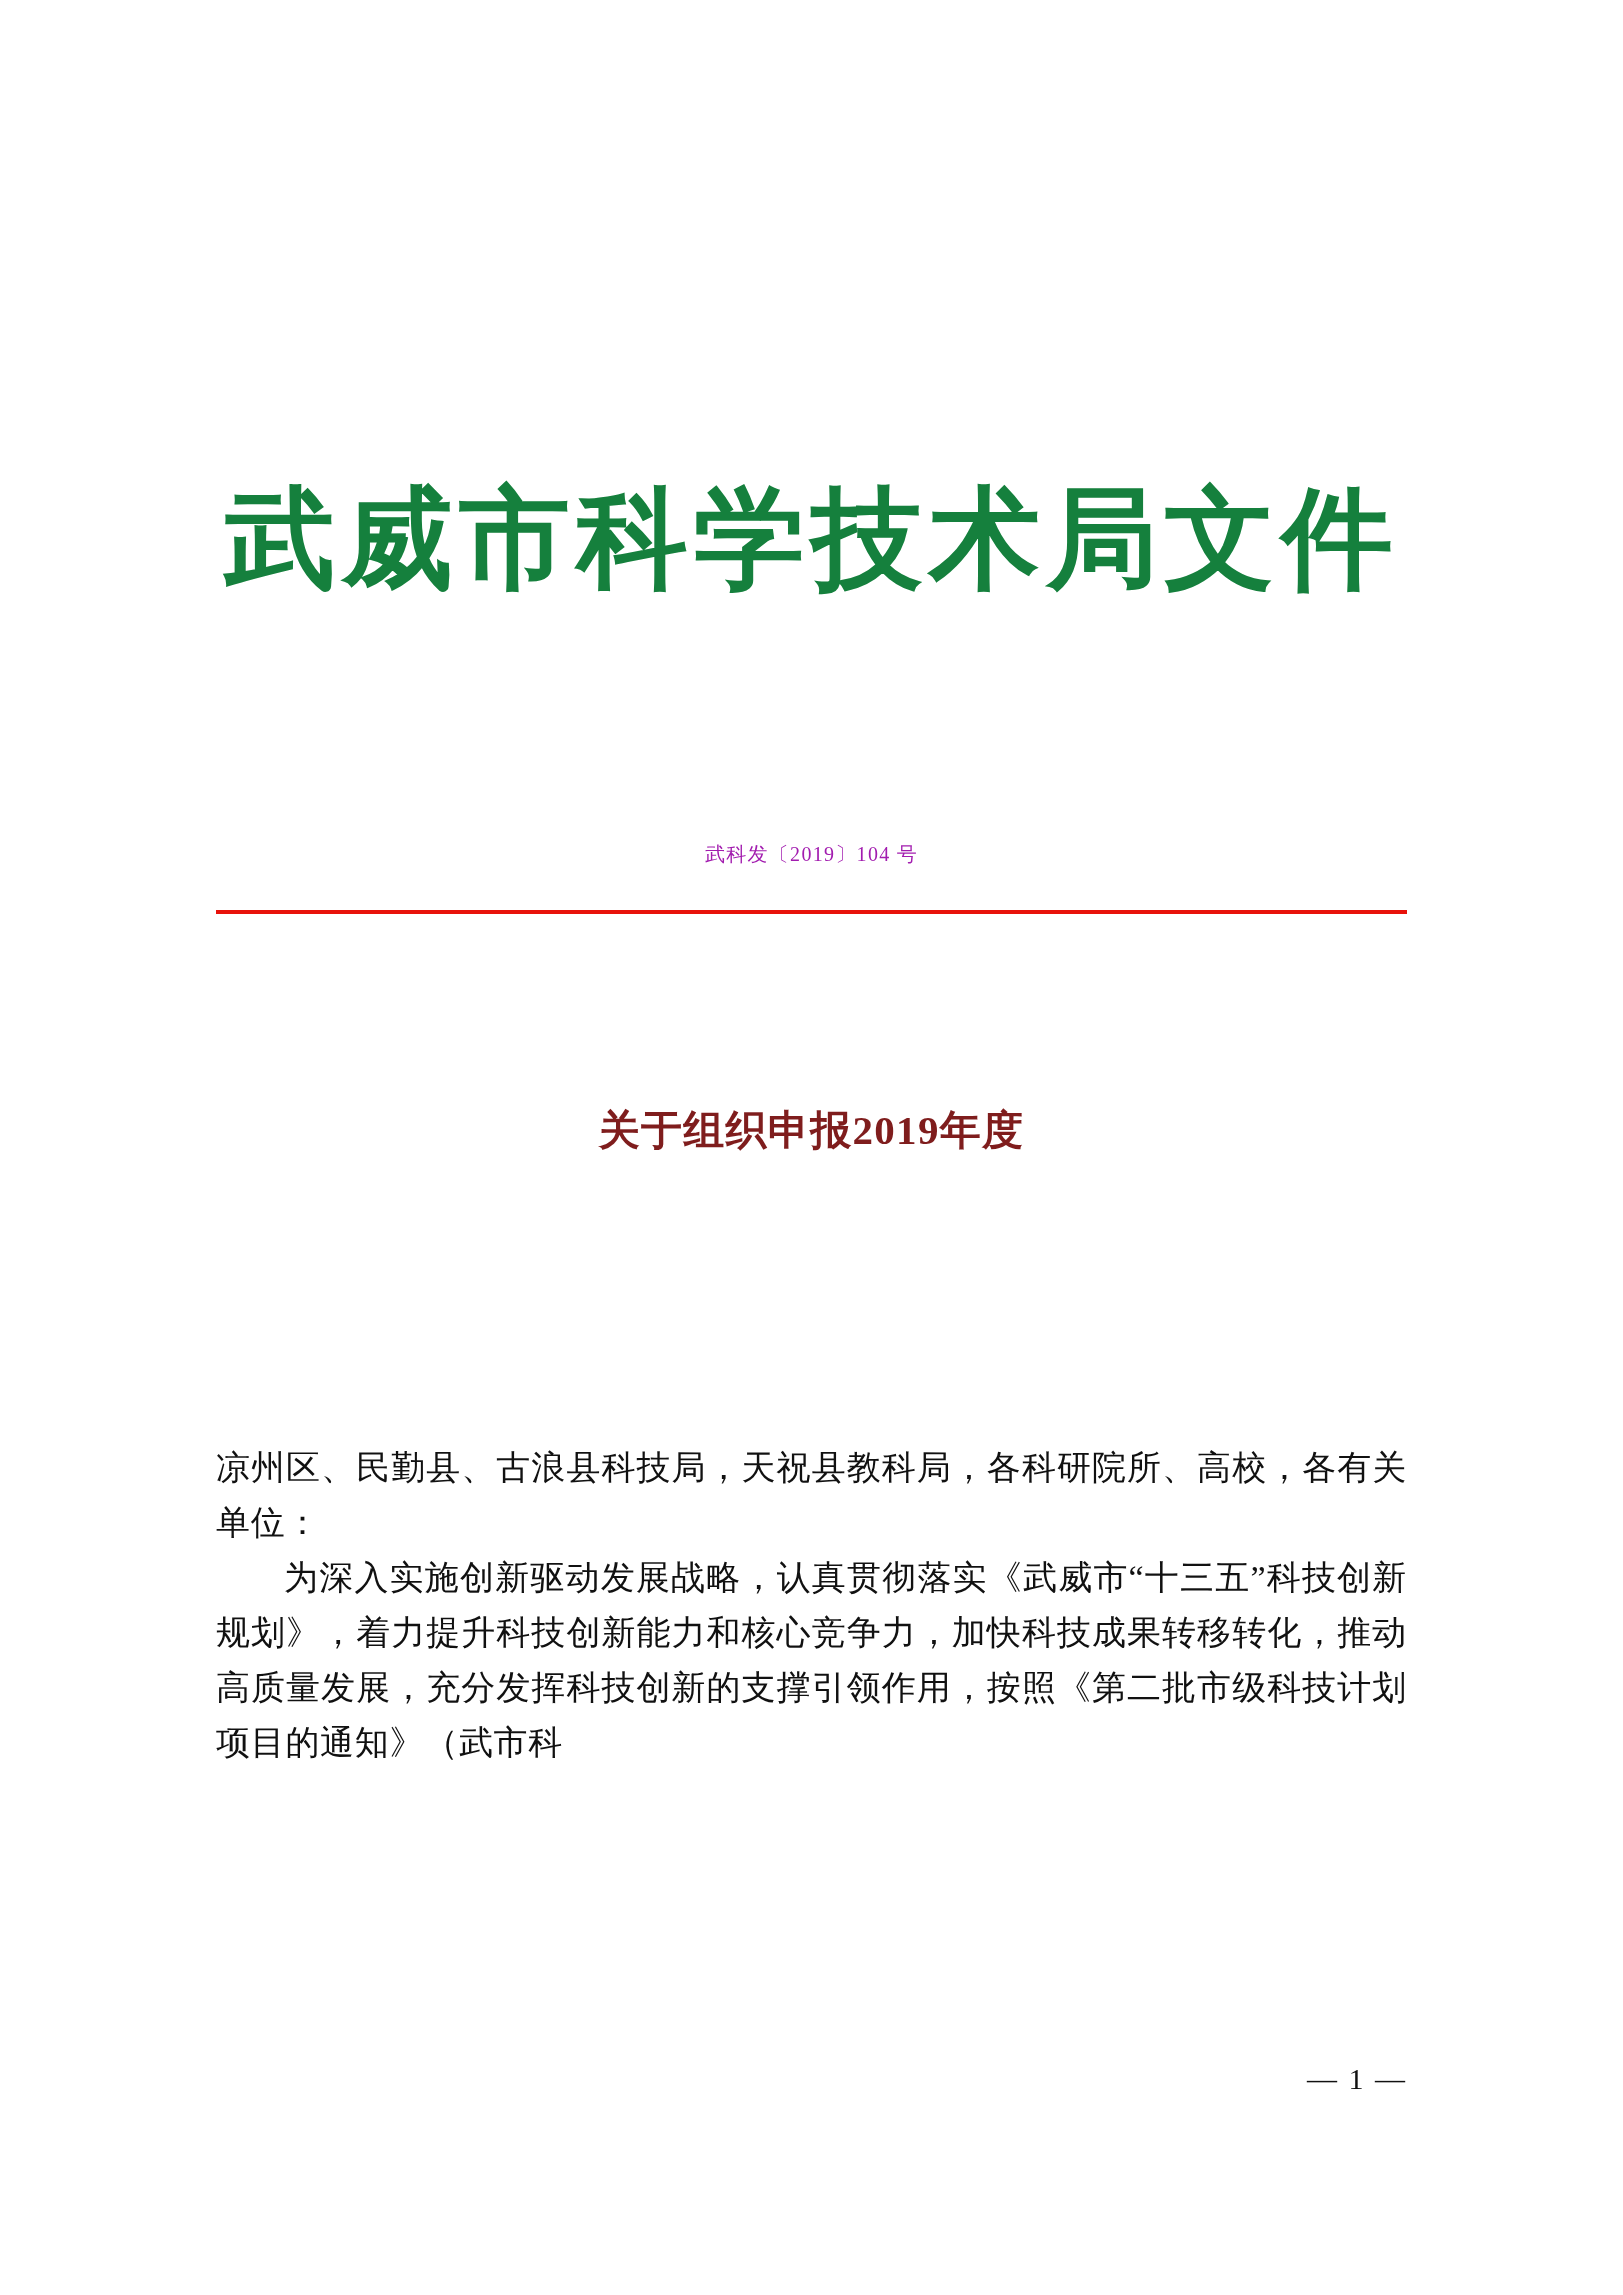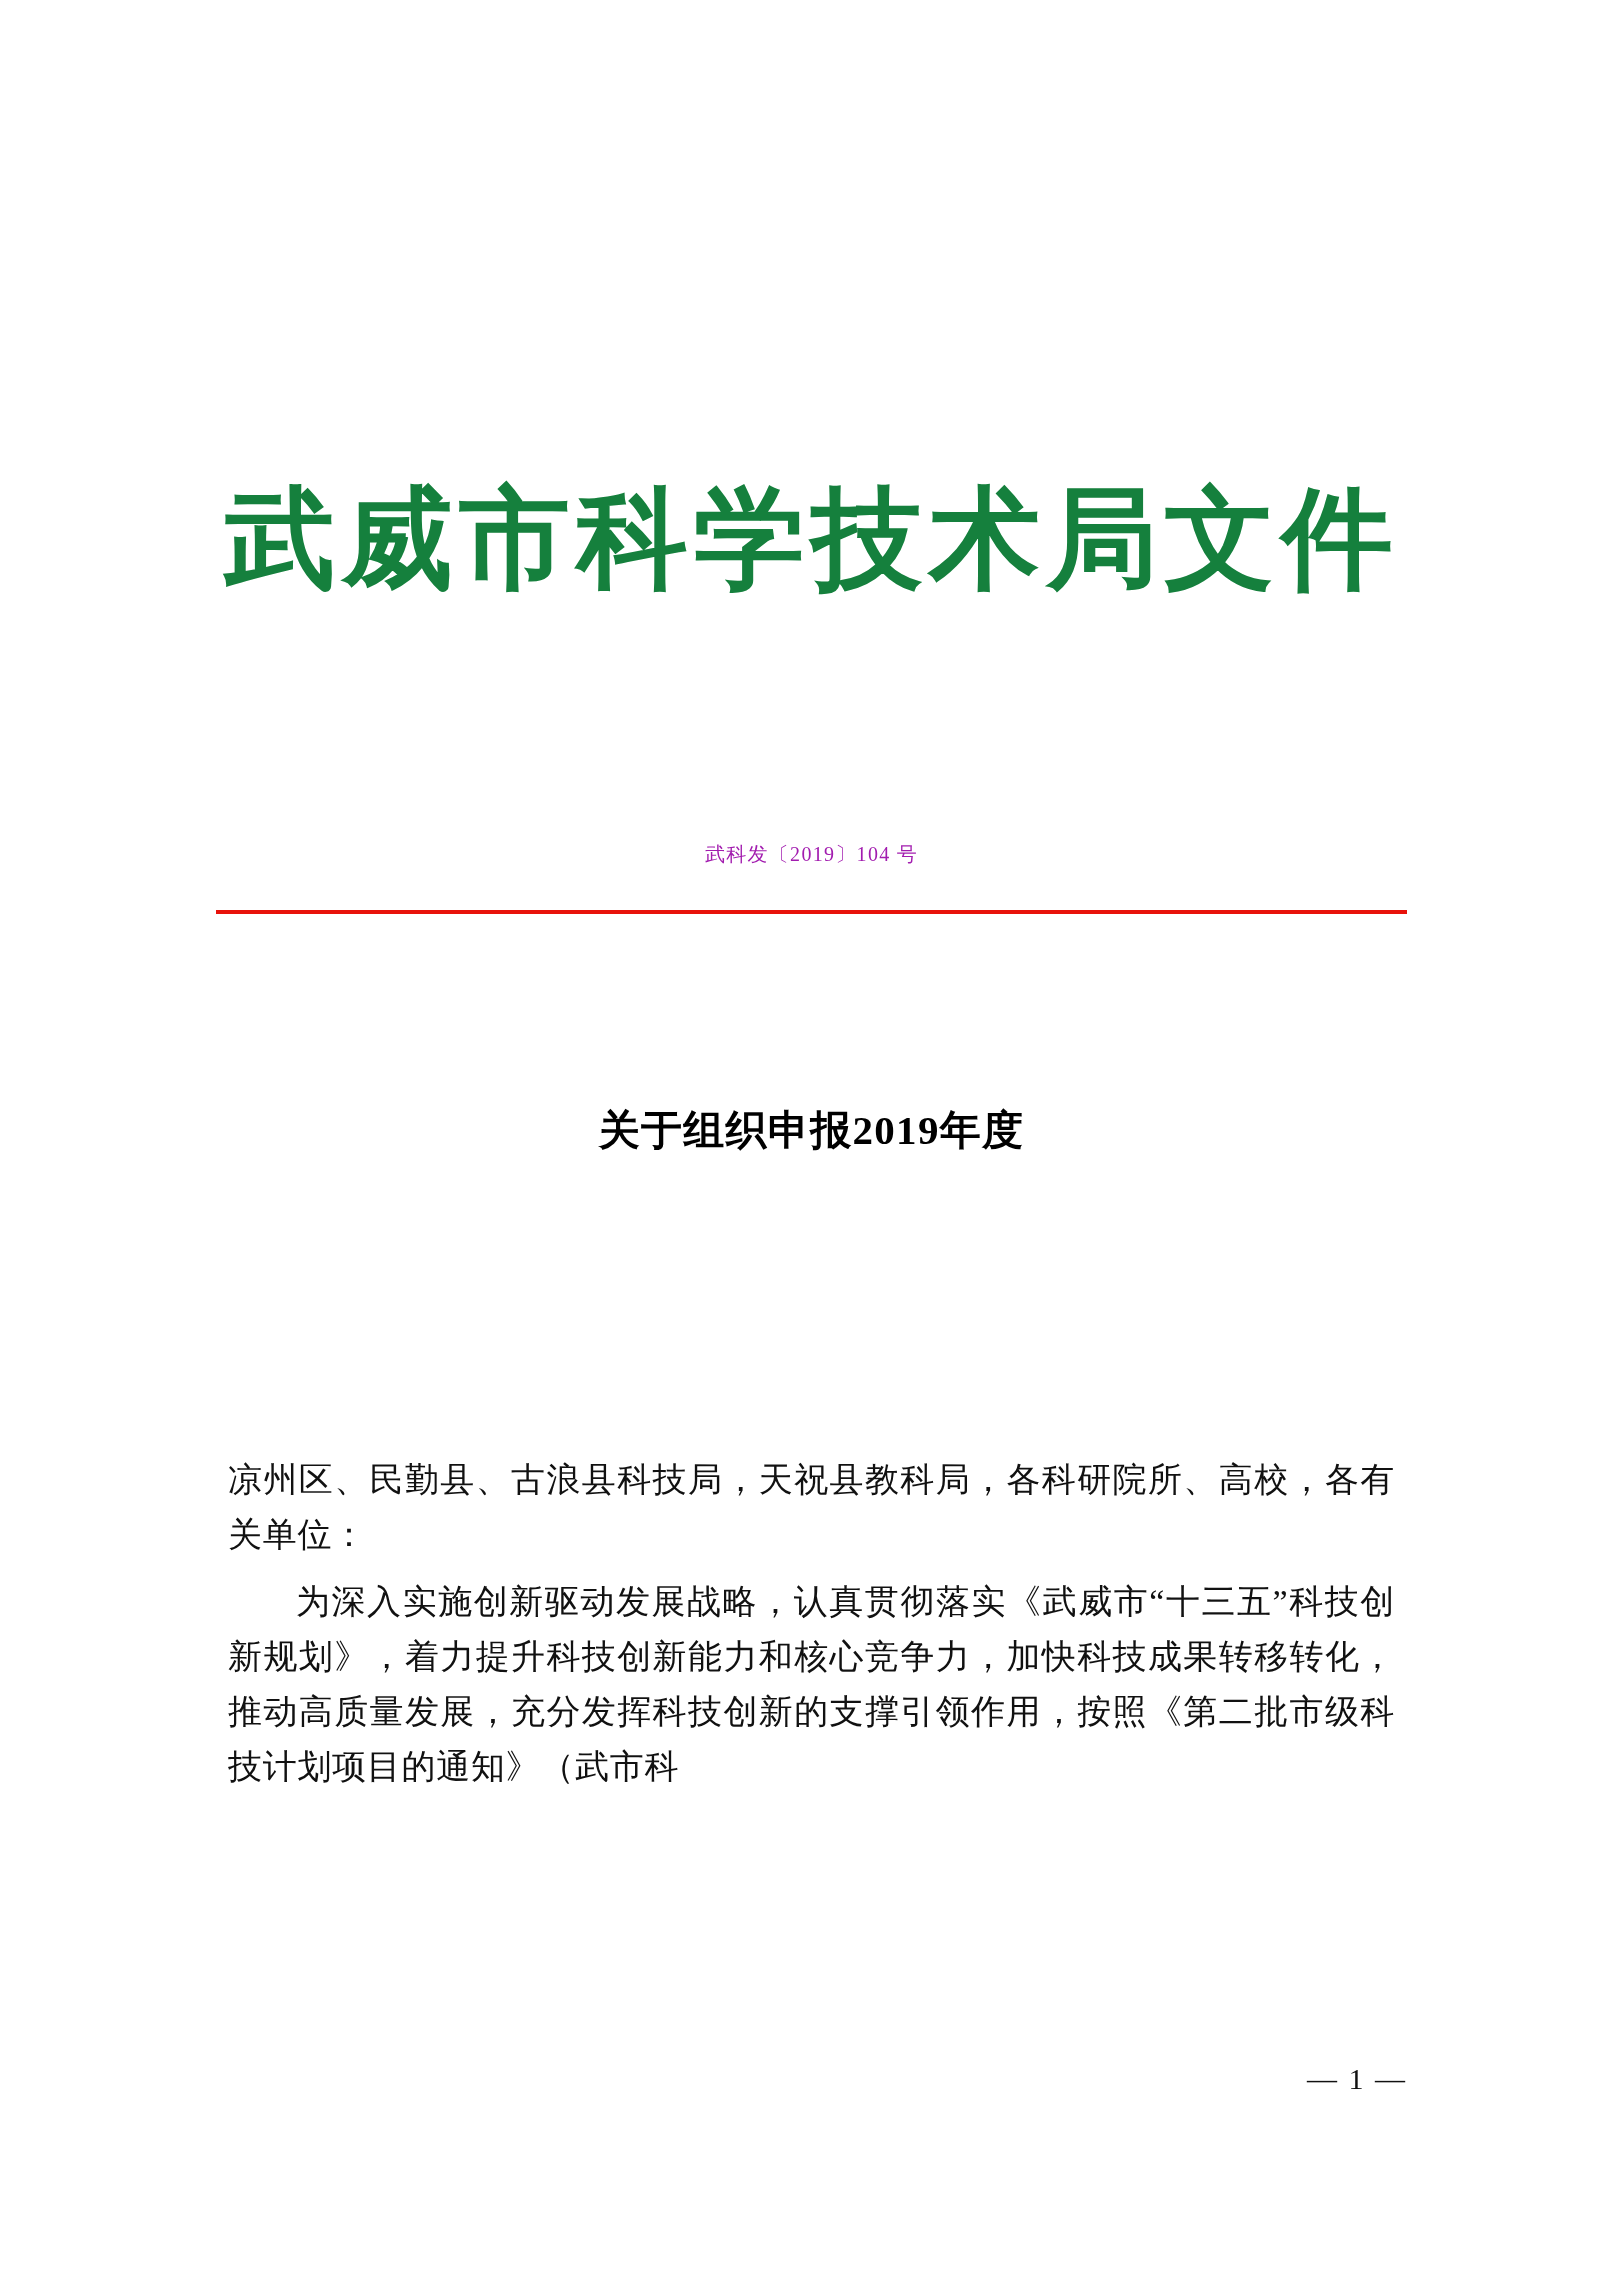--- a/index.html
+++ b/index.html
@@ -60,41 +60,41 @@
   }
   .title-block {
     position: absolute;
     left: 0;
     top: 1100px;
     width: 1191px;
     text-align: center;
     font-size: 41px;
     font-weight: bold;
     line-height: 1.5;
-    color: #000000;
+    color: #7f1d1d;
     letter-spacing: 1.3px;
     font-family: "Liberation Serif", "DejaVu Serif", serif;
   }
   .title-line {
     display: block;
   }
   .body-block {
     position: absolute;
     left: 0;
     top: 1440px;
     width: 1191px;
     font-size: 34px;
     line-height: 1.62;
     color: #111111;
     letter-spacing: 0.7px;
     text-align: justify;
     font-family: "Liberation Serif", "DejaVu Serif", serif;
   }
   .para {
-    margin: 12px;
+    margin: 0;
   }
   .para.indent {
     text-indent: 2em;
   }
   .page-number {
     position: absolute;
     left: 0;
     top: 2062px;
     width: 1191px;
     text-align: right;

